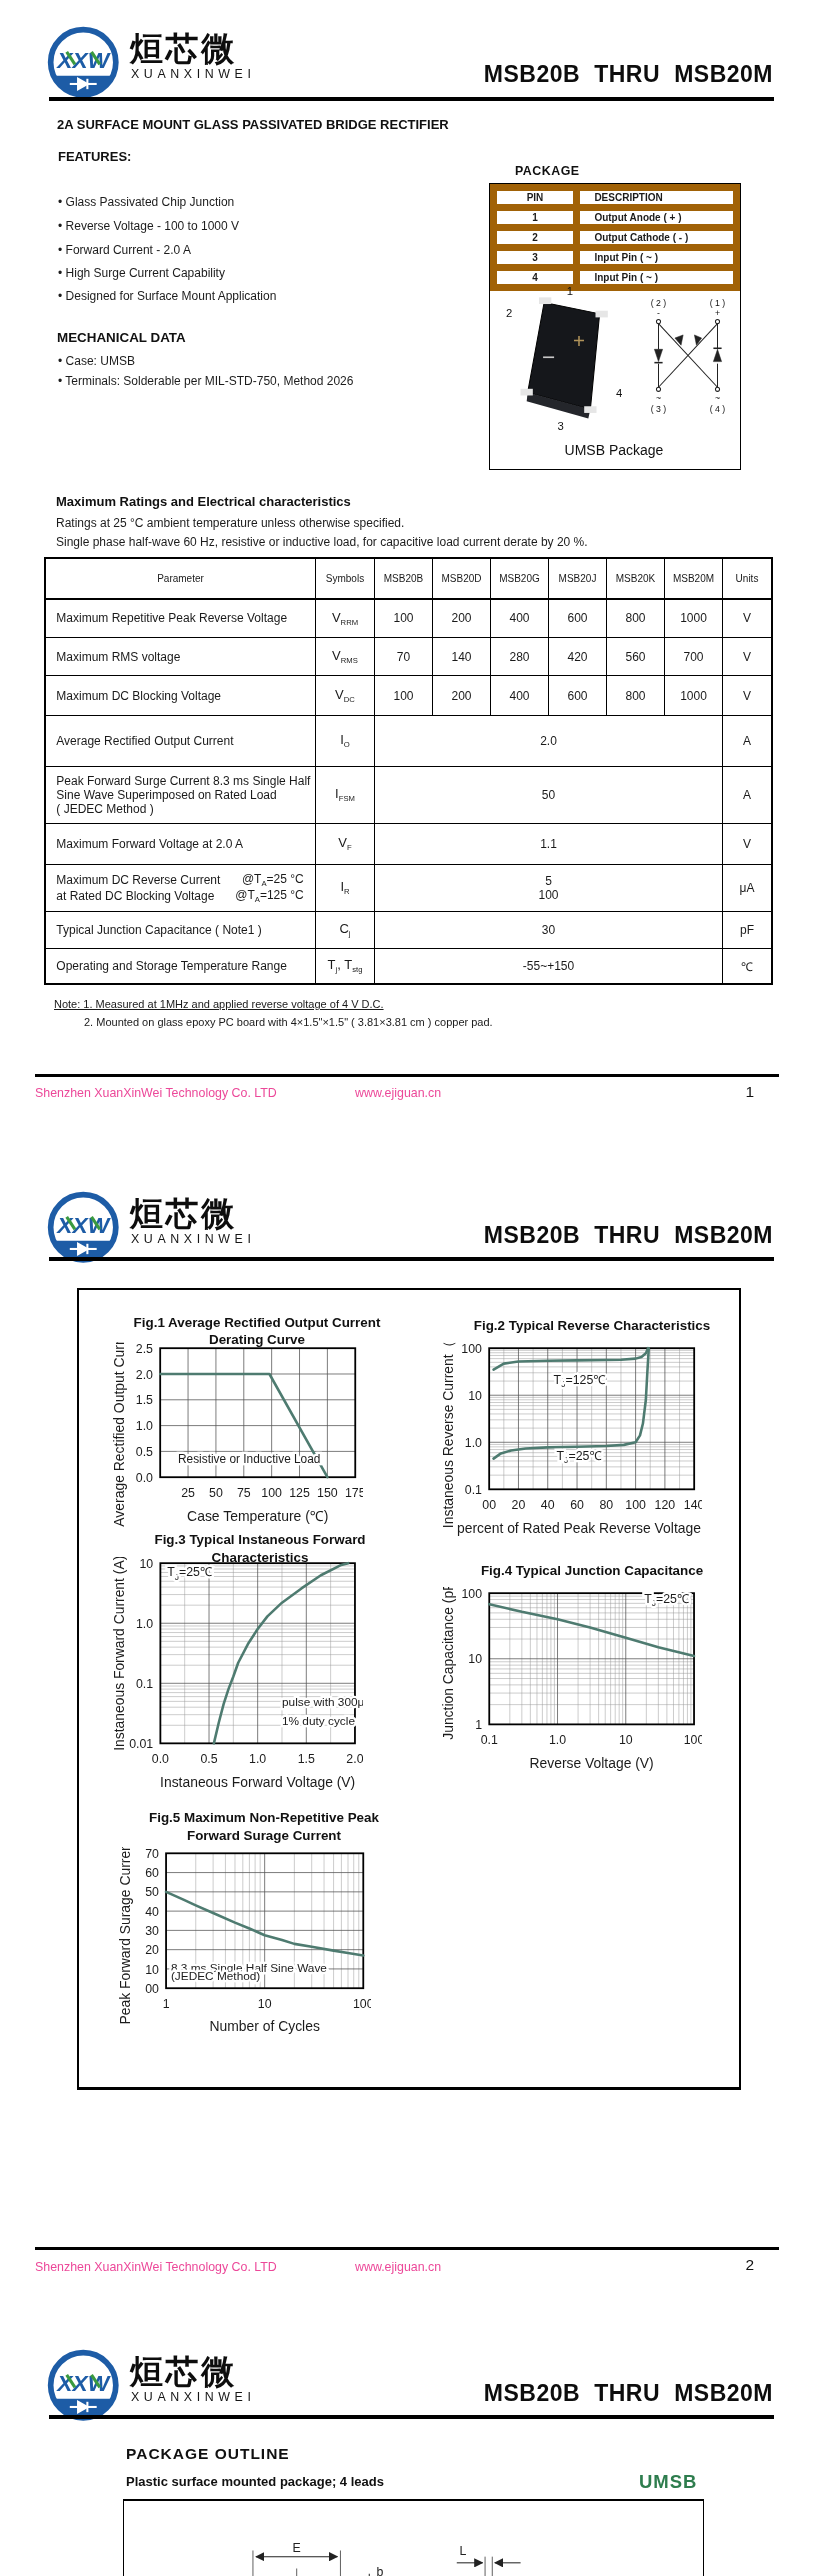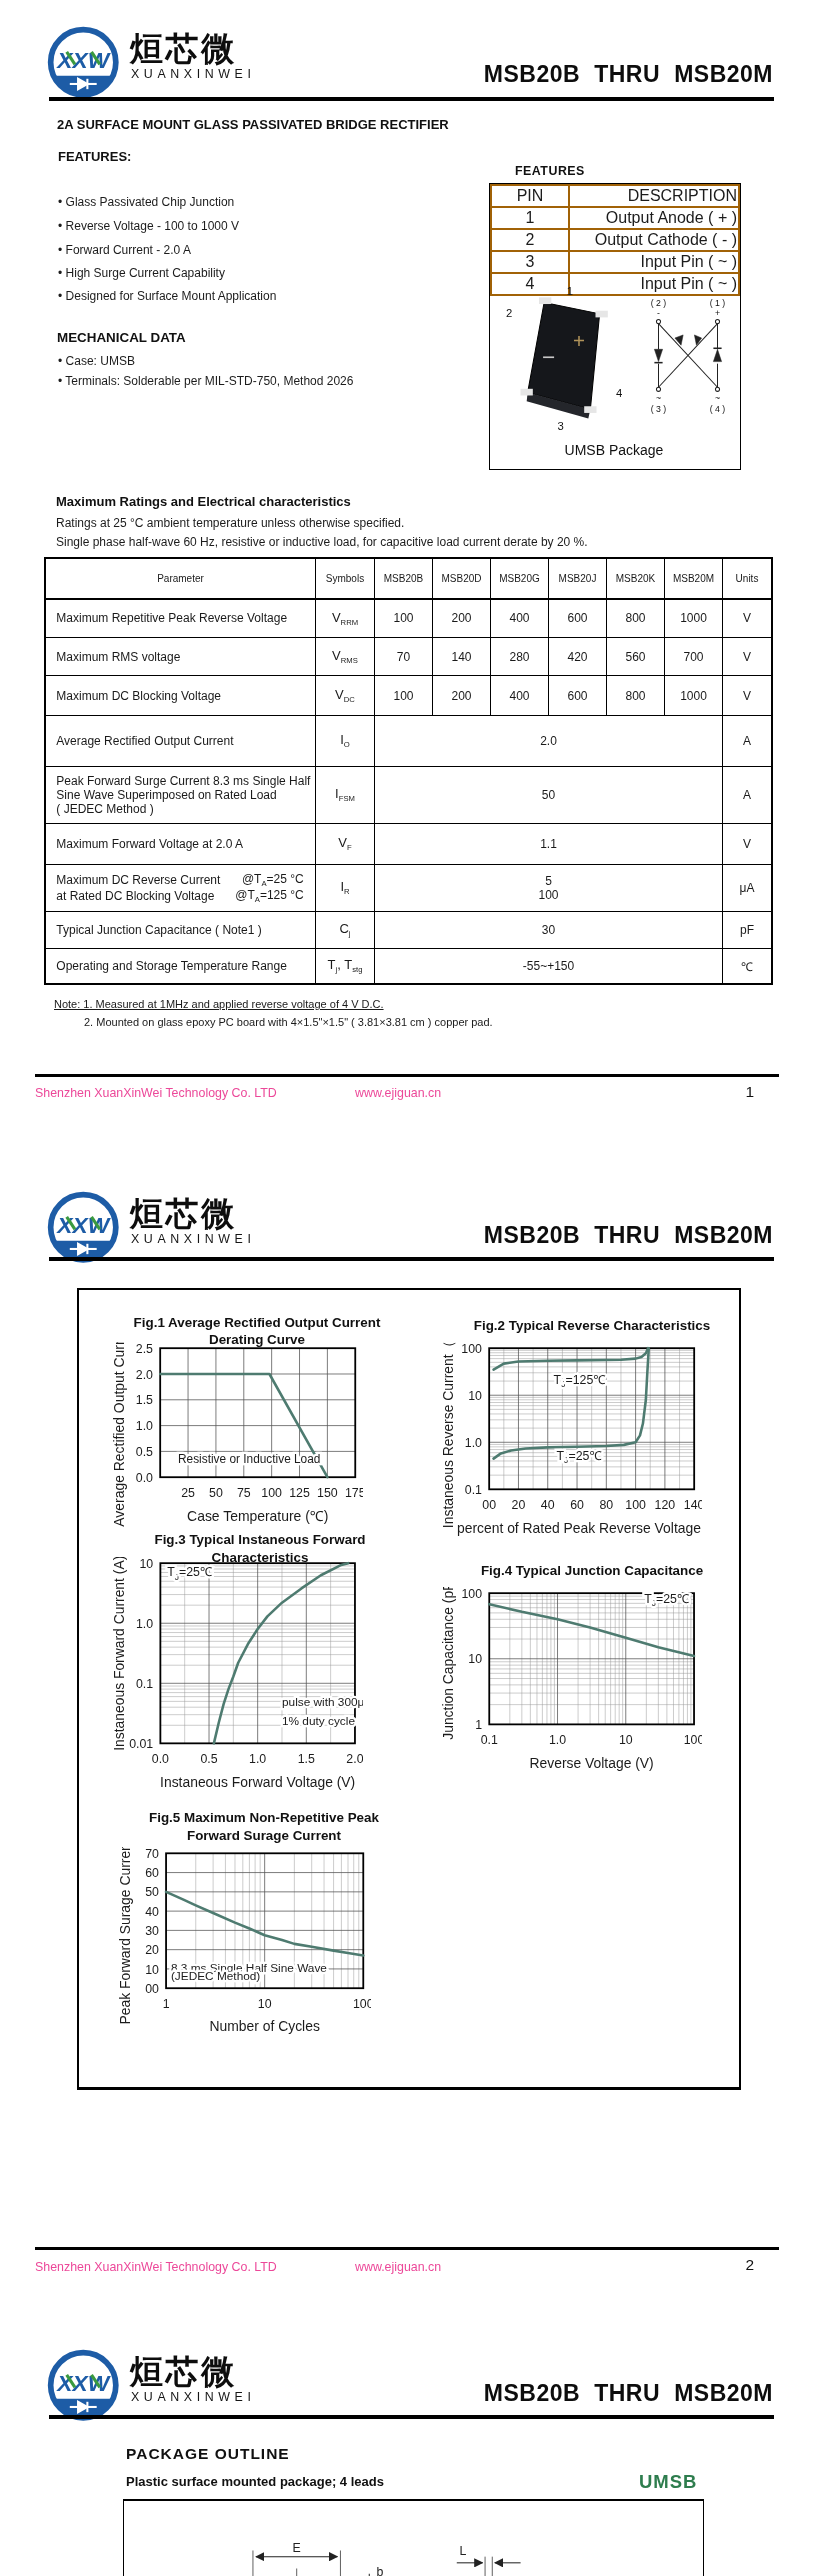--- a/index.html
+++ b/index.html
@@ -12,22 +12,22 @@
   .hrule{position:absolute;height:3.6px;background:#000;}
   .brand-cn{font-size:33px;font-weight:900;letter-spacing:2.6px;color:#0d0d0d;font-family:"DejaVu Sans","Liberation Sans",sans-serif;}
   .brand-en{font-size:12.4px;letter-spacing:4.6px;color:#151515;margin-top:1px;}
   .doc-title{font-size:23px;font-weight:600;letter-spacing:0.5px;word-spacing:7.2px;color:#0d0d0d;}
   .h-bold{font-weight:bold;color:#111;}
   .bullet{list-style:none;margin:0;padding:0;}
   .bullet li{font-size:12px;margin:0;position:absolute;left:58px;white-space:nowrap;}
   .bullet li::before{content:"• ";}
   .pin-box{border:1.5px solid #000;}
   .pintbl{border-collapse:collapse;width:100%;}
-  .pintbl td,.pintbl th{border:2px solid #a16207;font-weight:normal;font-size:16px;text-align:center;}
-  .pintbl td.desc,.pintbl th.desc{text-align:right;padding-left:14.4px;}
+  .pintbl td,.pintbl th{border:7px solid #a16207;font-weight:bold;font-size:10px;text-align:center;}
+  .pintbl td.desc,.pintbl th.desc{text-align:left;padding-left:14.4px;}
   .cap{font-size:14px;color:#111;}
   .rat{border-collapse:collapse;table-layout:fixed;background:#fff;}
   .rat td,.rat th{border:1px solid #000;border-top-width:1.5px;border-bottom-width:1.5px;font-weight:normal;font-size:12px;text-align:center;padding:0;vertical-align:middle;color:#1a1a1a;}
   .rat tr.hdr th{font-size:10px;border-bottom-width:2.1px;}
   .rat .pcell{text-align:left;padding-left:10.3px;padding-right:4.1px;}
   .rat sub{font-size:7.7px;}
   .sym{font-size:13px;}
   .outer-b{outline:1.5px solid #000;}
   .note{font-size:11px;color:#1a1a1a;white-space:nowrap;}
   .foot-co{font-size:12.4px;color:#ec4899;}
@@ -70,21 +70,21 @@
     <li style="top:243px;">Forward Current - 2.0 A</li>
     <li style="top:266px;">High Surge Current Capability</li>
     <li style="top:289px;">Designed for Surface Mount Application</li>
   </ul>
   <div class="abs h-bold" style="left:57px;top:330px;font-size:13.4px;">MECHANICAL DATA</div>
   <ul class="bullet">
     <li style="top:354px;">Case: UMSB</li>
     <li style="top:374px;">Terminals: Solderable per MIL-STD-750, Method 2026</li>
   </ul>
 
-  <div class="abs h-bold" style="left:515px;top:164px;font-size:12.4px;letter-spacing:0.5px;">FEATURES</div>
+  <div class="abs h-bold" style="left:515px;top:164px;font-size:12.4px;letter-spacing:0.5px;">PACKAGE</div>
   <div class="abs pin-box" style="left:489px;top:183px;width:250px;height:285px;">
     <table class="pintbl">
       <tbody>
           <tr style="height:19px;">
         <th style="width:74px;">PIN</th>
         <th class="desc">DESCRIPTION</th>
       </tr>
       <tr style="height:19.6px;">
         <td>1</td>
         <td class="desc">Output Anode ( + )</td>

